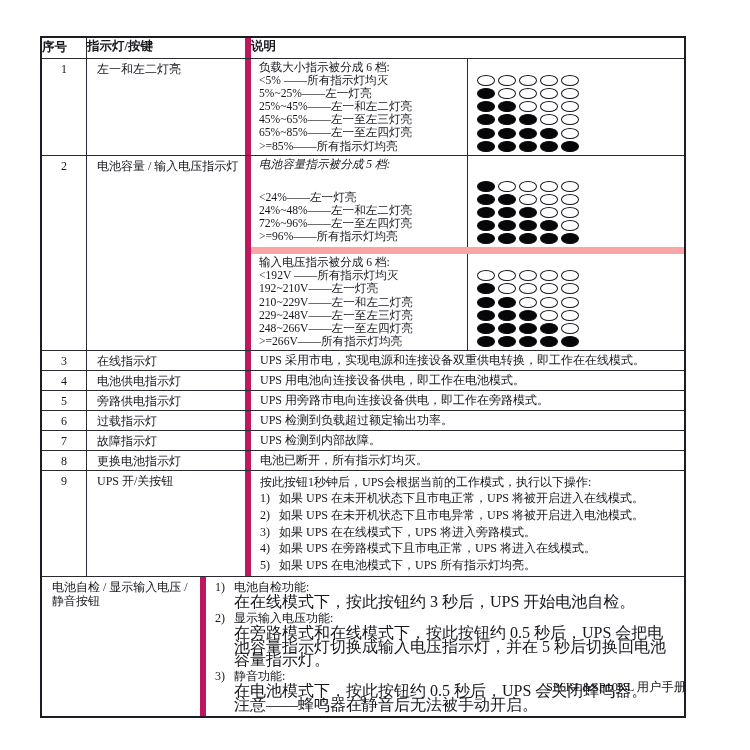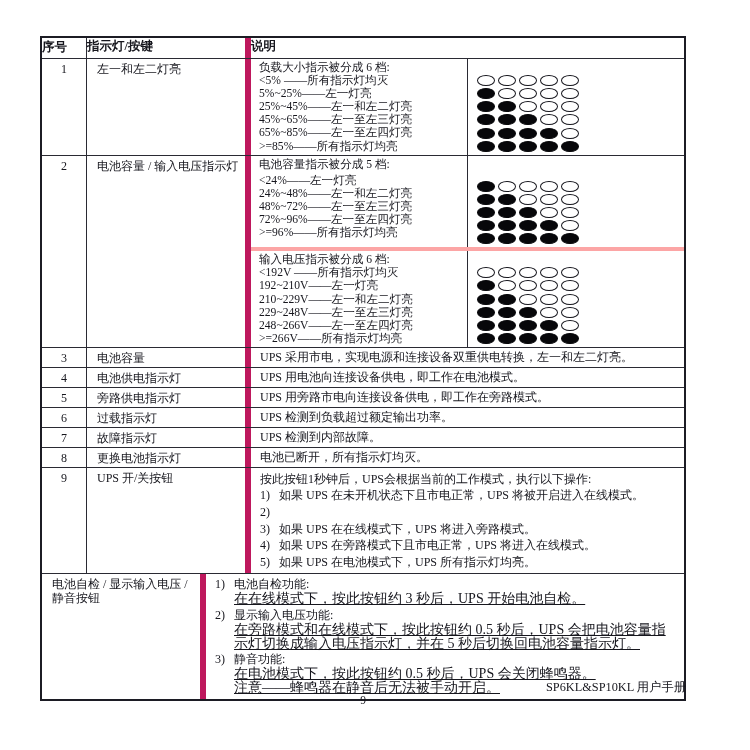--- a/index.html
+++ b/index.html
@@ -15,40 +15,40 @@
   .tr.header{border-top:none;}
   .td{box-sizing:border-box;font-size:12px;}
   .c1{width:45px;border-right:1px solid #2a2a33;text-align:center;padding-top:3px;flex:none;}
   .c2{width:164px;border-right:6px solid #be185d;padding:3px 5px 2px 10px;flex:none;line-height:14px;}
   .c3{flex:1;min-width:0;}
   .c3.pad{padding:3px 6px 2px 9px;line-height:13px;}
   .th{font-weight:bold;text-align:left;padding:0 0 2px;font-size:12.5px;border-top:none;}
   .th.c1,.th.c2{padding-top:1px;}
   
   .split{display:flex;align-items:stretch;}
-  .split.sep{border-top:4px solid #fca5a5;justify-content:center;}
+  .split.sep{border-top:7px solid #fca5a5;justify-content:center;}
   .stext{width:206px;flex:none;padding:2px 2px 2px 8px;}
   .slamps{flex:1;border-left:1px solid #2a2a33;padding:2px 0 2px 9px;}
   .line{font-size:11.6px;line-height:13.1px;white-space:nowrap;}
-  .line.gap{margin-bottom:3px;}
+  .line.gap{margin-bottom:20px;font-style:italic;}
   .lamp-row{height:13.1px;display:flex;align-items:center;}
   .lamp-row.spacer{}
   .lamp-row.spacer-tall{height:22.1px;}
   .lamp{width:16px;height:9px;border:1px solid #15151c;border-radius:50%;margin-right:3px;background:#fff;flex:none;}
   .lamp.lit{background:#07070a;border-color:#07070a;}
   
   .r9{padding:3px 22px 3px 9px;}
   .r9 .line9{font-size:12px;line-height:16.6px;white-space:nowrap;}
   .numitem{display:flex;font-size:12px;line-height:16.6px;}
   .numitem .num{width:19px;flex:none;}
   
   .r10{padding:3px 6px 4px 9px;}
   .r10 .numitem{line-height:13.8px;margin-top:3px;}
   .r10 .numitem:first-child{margin-top:1px;}
-  .r10 .body{font-size:14px;line-height:13.8px;padding-left:19px;text-decoration:underline;}
+  .r10 .body{font-size:16px;line-height:13.8px;padding-left:19px;}
   .footer{position:absolute;left:40px;top:681px;width:646px;text-align:center;}
   .footer .ft{font-size:12.3px;line-height:13px;text-align:right;}
   .footer .pg{font-size:11.5px;line-height:13px;}
 </style>
 </head>
 <body>
 
 <div class="doc-table">
 
   <div class="tr header">
@@ -122,21 +122,20 @@
 
   <div class="tr">
     <div class="td c1">2</div>
     <div class="td c2">电池容量 / 输入电压指示灯</div>
     <div class="td c3">
       <div class="split">
         <div class="stext">
           <div class="line gap">电池容量指示被分成 5 档:</div>
           <div class="line">&lt;24%——左一灯亮</div>
           <div class="line">24%~48%——左一和左二灯亮</div>
-          <div class="line">48%~72%——左一至左三灯亮</div>
           <div class="line">72%~96%——左一至左四灯亮</div>
           <div class="line">&gt;=96%——所有指示灯均亮</div>
         </div>
         <div class="slamps">
           <div class="lamp-row spacer-tall"></div>
           <div class="lamp-row">
               <span class="lamp lit"></span>
               <span class="lamp"></span>
               <span class="lamp"></span>
               <span class="lamp"></span>
@@ -226,22 +225,22 @@
               <span class="lamp lit"></span>
               <span class="lamp lit"></span>
             </div>
         </div>
       </div>
     </div>
   </div>
 
   <div class="tr">
     <div class="td c1">3</div>
-    <div class="td c2">电池容量</div>
-    <div class="td c3 pad">UPS 采用市电，实现电源和连接设备双重供电转换，左一和左二灯亮。</div>
+    <div class="td c2">在线指示灯</div>
+    <div class="td c3 pad">UPS 采用市电，实现电源和连接设备双重供电转换，即工作在在线模式。</div>
   </div>
   <div class="tr">
     <div class="td c1">4</div>
     <div class="td c2">电池供电指示灯</div>
     <div class="td c3 pad">UPS 用电池向连接设备供电，即工作在电池模式。</div>
   </div>
   <div class="tr">
     <div class="td c1">5</div>
     <div class="td c2">旁路供电指示灯</div>
     <div class="td c3 pad">UPS 用旁路市电向连接设备供电，即工作在旁路模式。</div>
@@ -266,20 +265,21 @@
     <div class="td c1">9</div>
     <div class="td c2">UPS 开/关按钮</div>
     <div class="td c3 r9">
       <div class="line9">按此按钮1秒钟后，UPS会根据当前的工作模式，执行以下操作:</div>
       <div class="numitem">
         <span class="num">1)</span>
         <span>如果 UPS 在未开机状态下且市电正常，UPS 将被开启进入在线模式。</span>
       </div>
       <div class="numitem">
         <span class="num">2)</span>
+        <span>如果 UPS 在未开机状态下且市电异常，UPS 将被开启进入电池模式。</span>
       </div>
       <div class="numitem">
         <span class="num">3)</span>
         <span>如果 UPS 在在线模式下，UPS 将进入旁路模式。</span>
       </div>
       <div class="numitem">
         <span class="num">4)</span>
         <span>如果 UPS 在旁路模式下且市电正常，UPS 将进入在线模式。</span>
       </div>
       <div class="numitem">

